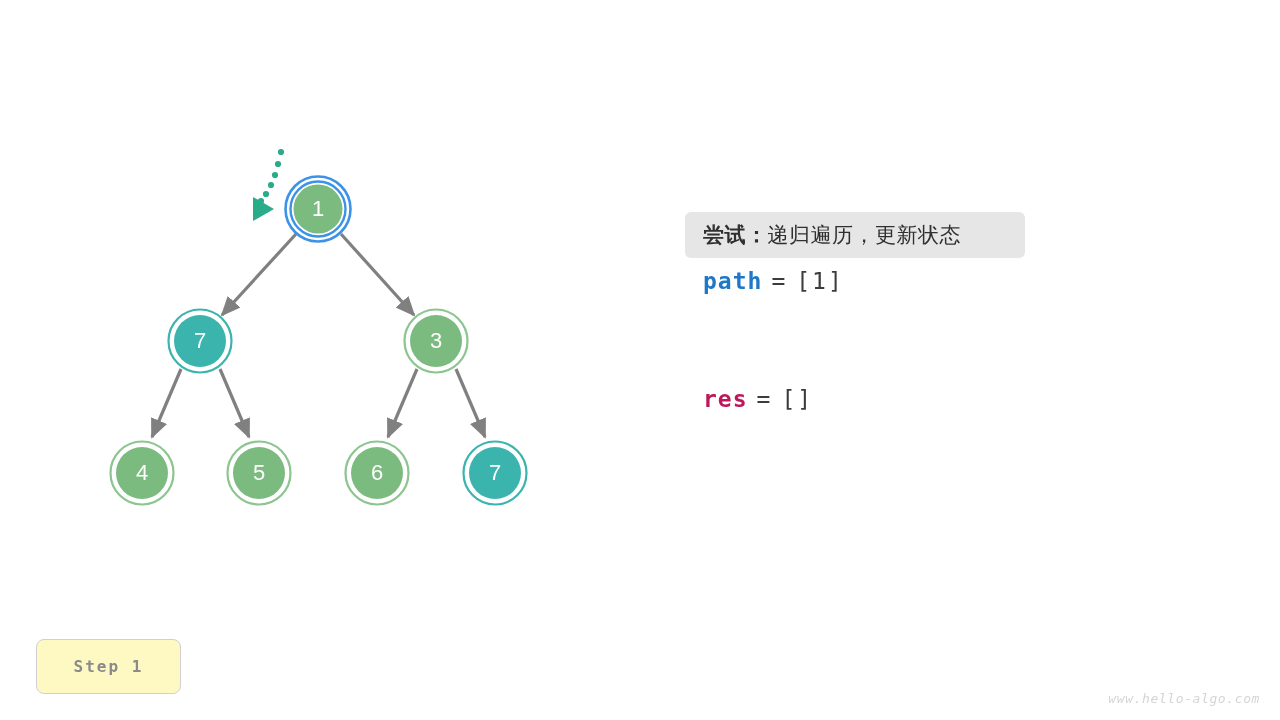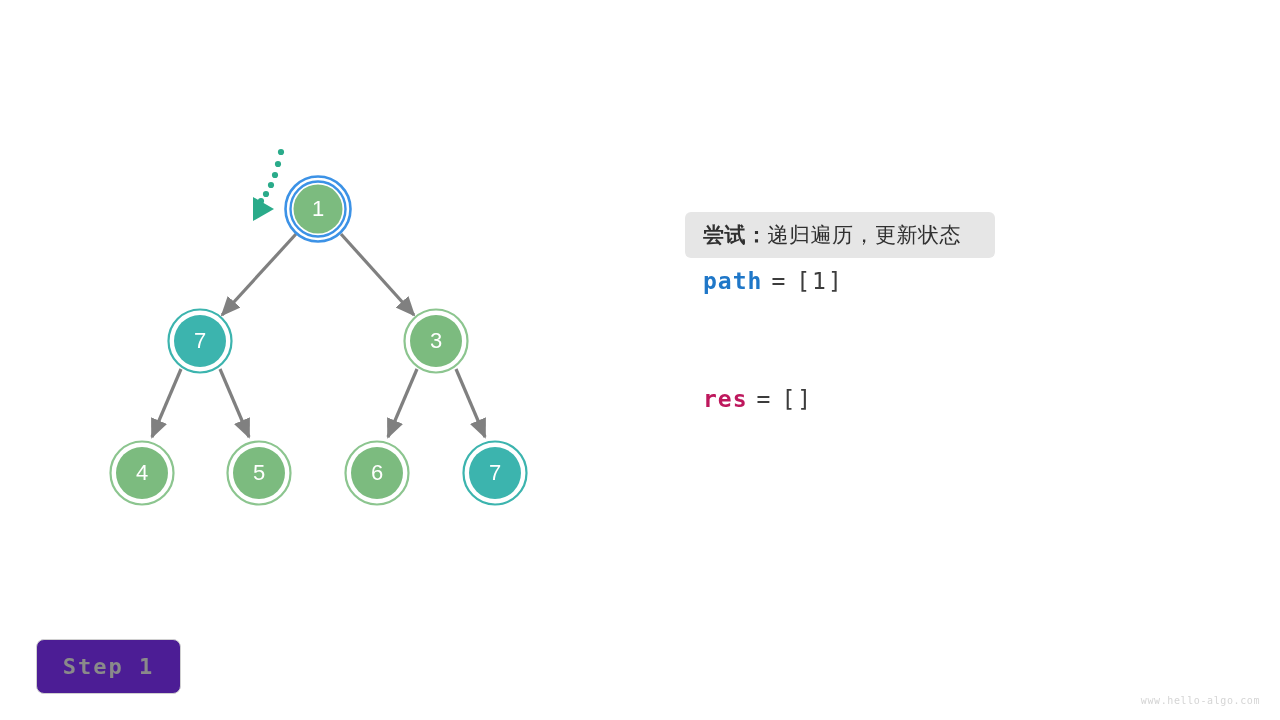--- a/index.html
+++ b/index.html
@@ -15,48 +15,48 @@
   .node-label{
     position:absolute;color:#ffffff;font-size:22px;
     font-family:"Liberation Sans","DejaVu Sans",sans-serif;
     width:66px;text-align:center;line-height:66px;
     pointer-events:none;user-select:none;
   }
 
   
   #panel{position:absolute;left:685px;top:212px;width:420px;}
   .text-row{height:46px;display:flex;align-items:center;}
-  .text-row.hl{background:#e6e6e6;border-radius:6px;padding:0 18px;margin-left:0;width:310px;box-sizing:border-box;}
+  .text-row.hl{background:#e6e6e6;border-radius:6px;padding:0 18px;margin-left:0;width:340px;box-sizing:border-box;}
   .text-row.plain{padding:0 18px;}
   .cjk{
     font-family:"Liberation Sans","DejaVu Sans",sans-serif;
     font-size:21px;color:#303030;letter-spacing:.5px;
   }
   .cjk b{font-weight:bold;}
   .code-row{height:46px;display:flex;align-items:center;padding:0 18px;
     font-family:"DejaVu Sans Mono","Liberation Mono",monospace;font-size:23px;}
   .code-row .kw{font-weight:bold;letter-spacing:1px;}
   .code-row .val{color:#3c3c3c;letter-spacing:2px;}
   .spacer{height:72px;}
 
   
   #step-badge{
     position:absolute;left:36px;top:639px;width:145px;height:55px;
-    border:1px solid #d0d0d0;border-radius:8px;background:#4c1d95;
+    border:1px solid #d0d0d0;border-radius:8px;background:#fef9c3;
     display:flex;align-items:center;justify-content:center;
     font-family:"DejaVu Sans Mono","Liberation Mono",monospace;
-    font-size:22px;font-weight:bold;color:#8a8a8a;letter-spacing:2px;
+    font-size:16px;font-weight:bold;color:#8a8a8a;letter-spacing:2px;
     box-sizing:border-box;
   }
 
   
   #watermark{
     position:absolute;right:20px;bottom:14px;
     font-family:"DejaVu Sans Mono","Liberation Mono",monospace;
-    font-size:10px;color:#d5d5d5;letter-spacing:.6px;
+    font-size:13px;color:#d5d5d5;letter-spacing:.6px;font-style:italic;
   }
 </style>
 </head>
 <body>
 
 <div id="stage">
 
   <svg id="tree-svg" viewBox="0 0 620 720">
     <defs>
       <marker id="arrowhead" markerWidth="7" markerHeight="7" refX="5.6" refY="3.1" orient="auto" markerUnits="strokeWidth">

